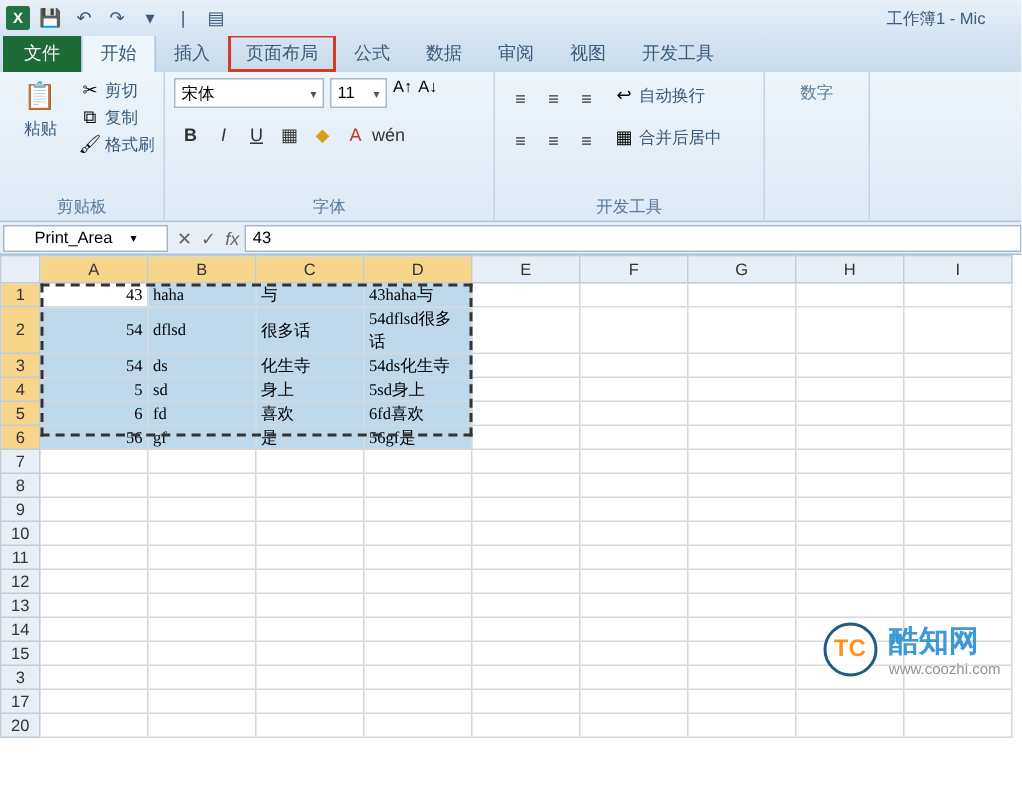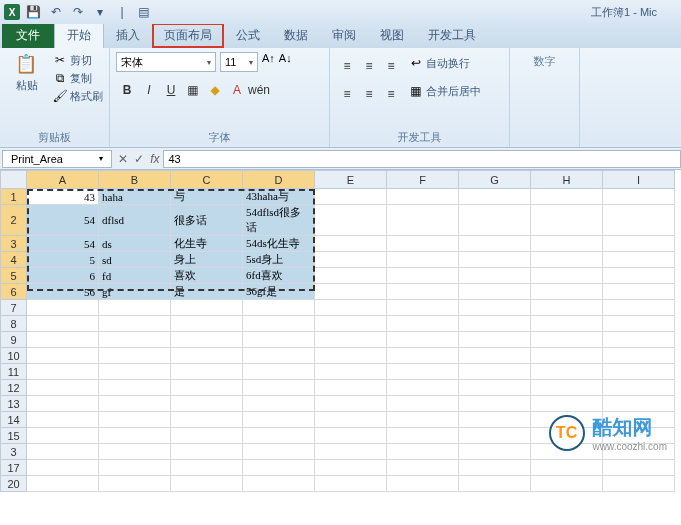--- a/index.html
+++ b/index.html
@@ -32,21 +32,21 @@
 
 .combo { height: 20px; border: 1px solid #a9b8c8; background: #fff; display: flex; align-items: center; padding: 0 4px; font-size: 11px; cursor: pointer; }
 .combo .arrow { margin-left: auto; font-size: 8px; color: #555; }
 .font-combo { width: 100px; }
 .size-combo { width: 38px; }
 
 .btnrow { display: flex; gap: 0; margin-top: 4px; }
 .btnrow span { width: 22px; height: 20px; border: 1px solid transparent; display: flex; align-items: center; justify-content: center; font-size: 12px; color: #333; cursor: pointer; }
 
 .namebox-row { height: 22px; background: #e8eef5; border-bottom: 1px solid #a9c2da; display: flex; align-items: center; }
-.namebox { width: 110px; height: 18px; border: 1px solid #a9b8c8; background: #fff; margin: 0 2px; padding: 0 8px; display: flex; align-items: center; font-size: 11px; }
+.namebox { width: 110px; height: 18px; border: 1px solid #a9b8c8; background: #fff; margin: 0 2px; padding: 0 20px; display: flex; align-items: center; font-size: 11px; }
 .namebox .arrow { margin-left: auto; font-size: 8px; }
 .fx-area { display: flex; align-items: center; gap: 6px; margin-left: 4px; }
 .fx-area span { font-size: 12px; color: #666; cursor: pointer; }
 .formula-bar { flex: 1; height: 18px; border: 1px solid #a9b8c8; background: #fff; margin-left: 4px; padding: 0 4px; font-size: 11px; display: flex; align-items: center; }
 
 .sheet { position: relative; }
 .grid { border-collapse: collapse; table-layout: fixed; }
 .grid th.corner { width: 26px; height: 18px; background: #e8eef5; border: 1px solid #c0cdd9; }
 .grid th.colh { height: 18px; background: #e8eef5; border: 1px solid #c0cdd9; font-weight: normal; font-size: 11px; color: #333; width: 72px; }
 .grid th.colh.sel { background: #f7d58a; }

